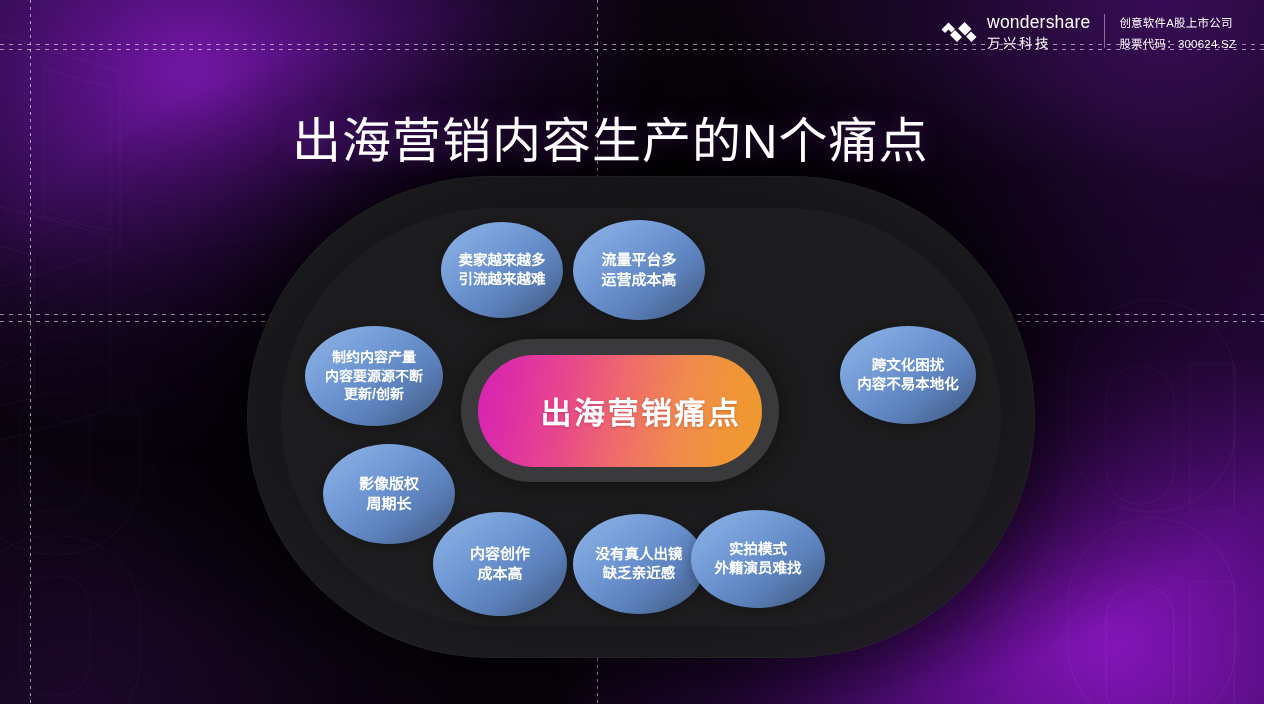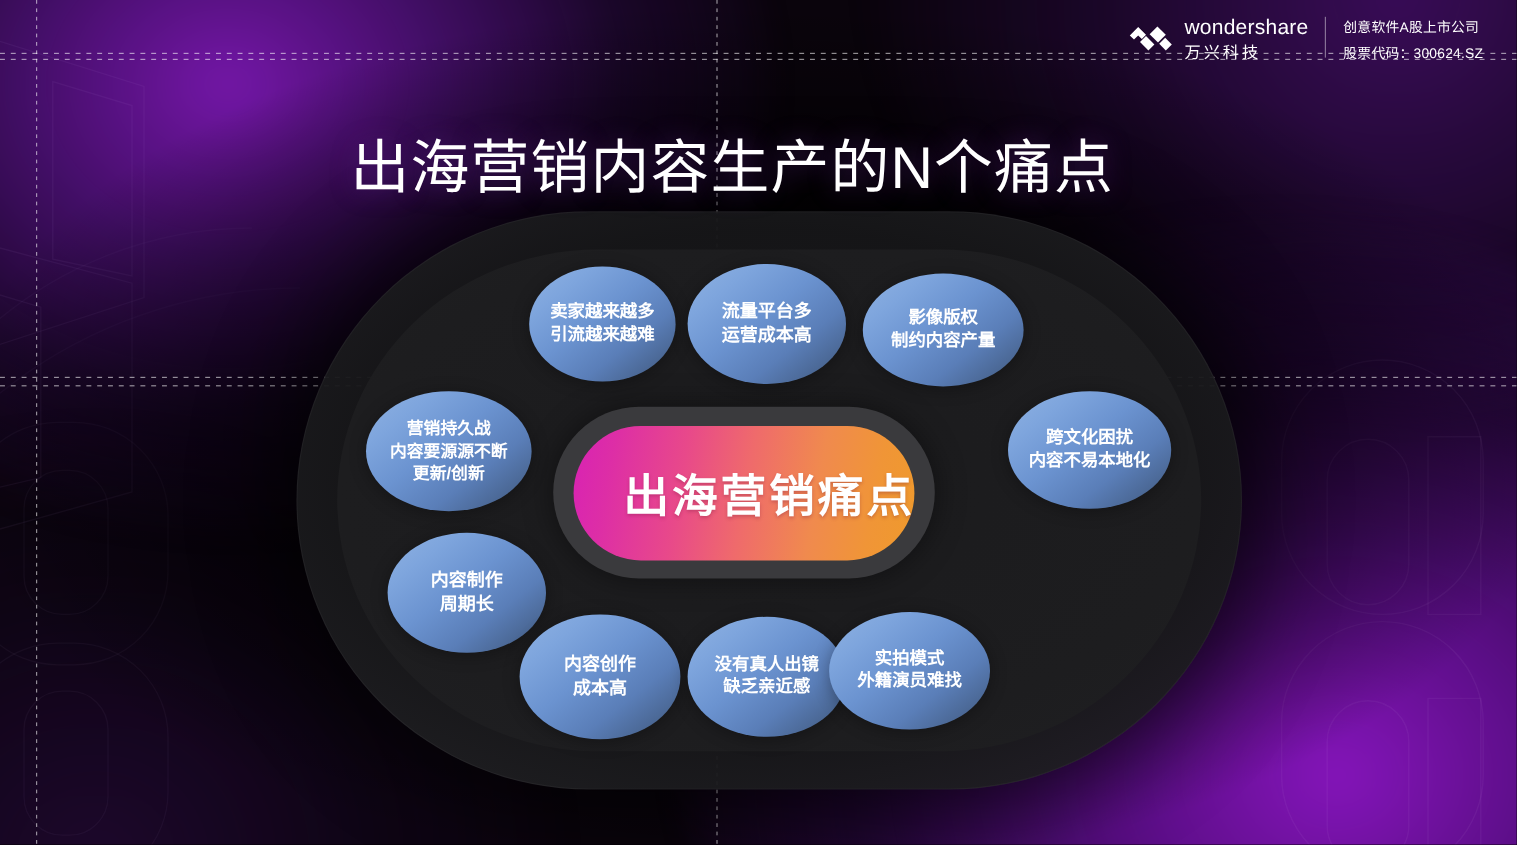--- a/index.html
+++ b/index.html
@@ -219,21 +219,21 @@
         #ef6a6c 50%,
         #f08a4e 70%,
         #f09537 86%,
         #ef9a2c 100%);
     display: flex;
     align-items: center;
     justify-content: center;
   }
   .center-text {
     color: #ffffff;
-    font-size: 38px;
+    font-size: 31px;
     font-weight: 700;
     letter-spacing: 2.5px;
     white-space: nowrap;
     text-shadow: 0 1px 3px rgba(120,20,60,0.30);
     margin-left: 42px;
   }
 
   
   .bubble {
     position: absolute;
@@ -350,38 +350,34 @@
     <div class="bubble" style="left:194px; top:46px; width:122px; height:96px; font-size:14.5px;">
       <span>卖家越来越多
 引流越来越难</span>
     </div>
 
     <div class="bubble" style="left:326px; top:44px; width:132px; height:100px; font-size:15px;">
       <span>流量平台多
 运营成本高</span>
     </div>
 
-    <div class="bubble" style="left:472px; top:52px; width:134px; height:94px; font-size:14.5px;">
-      <span>影像版权
-制约内容产量</span>
-    </div>
 
     <div class="bubble" style="left:58px; top:150px; width:138px; height:100px; font-size:14px;">
-      <span>营销持久战
+      <span>制约内容产量
 内容要源源不断
 更新/创新</span>
     </div>
 
     <div class="bubble" style="left:593px; top:150px; width:136px; height:98px; font-size:14.5px;">
       <span>跨文化困扰
 内容不易本地化</span>
     </div>
 
     <div class="bubble" style="left:76px; top:268px; width:132px; height:100px; font-size:15px;">
-      <span>内容制作
+      <span>影像版权
 周期长</span>
     </div>
 
 
     <div class="bubble" style="left:186px; top:336px; width:134px; height:104px; font-size:15px;">
       <span>内容创作
 成本高</span>
     </div>
 
     <div class="bubble" style="left:326px; top:338px; width:132px; height:100px; font-size:14.5px;">

